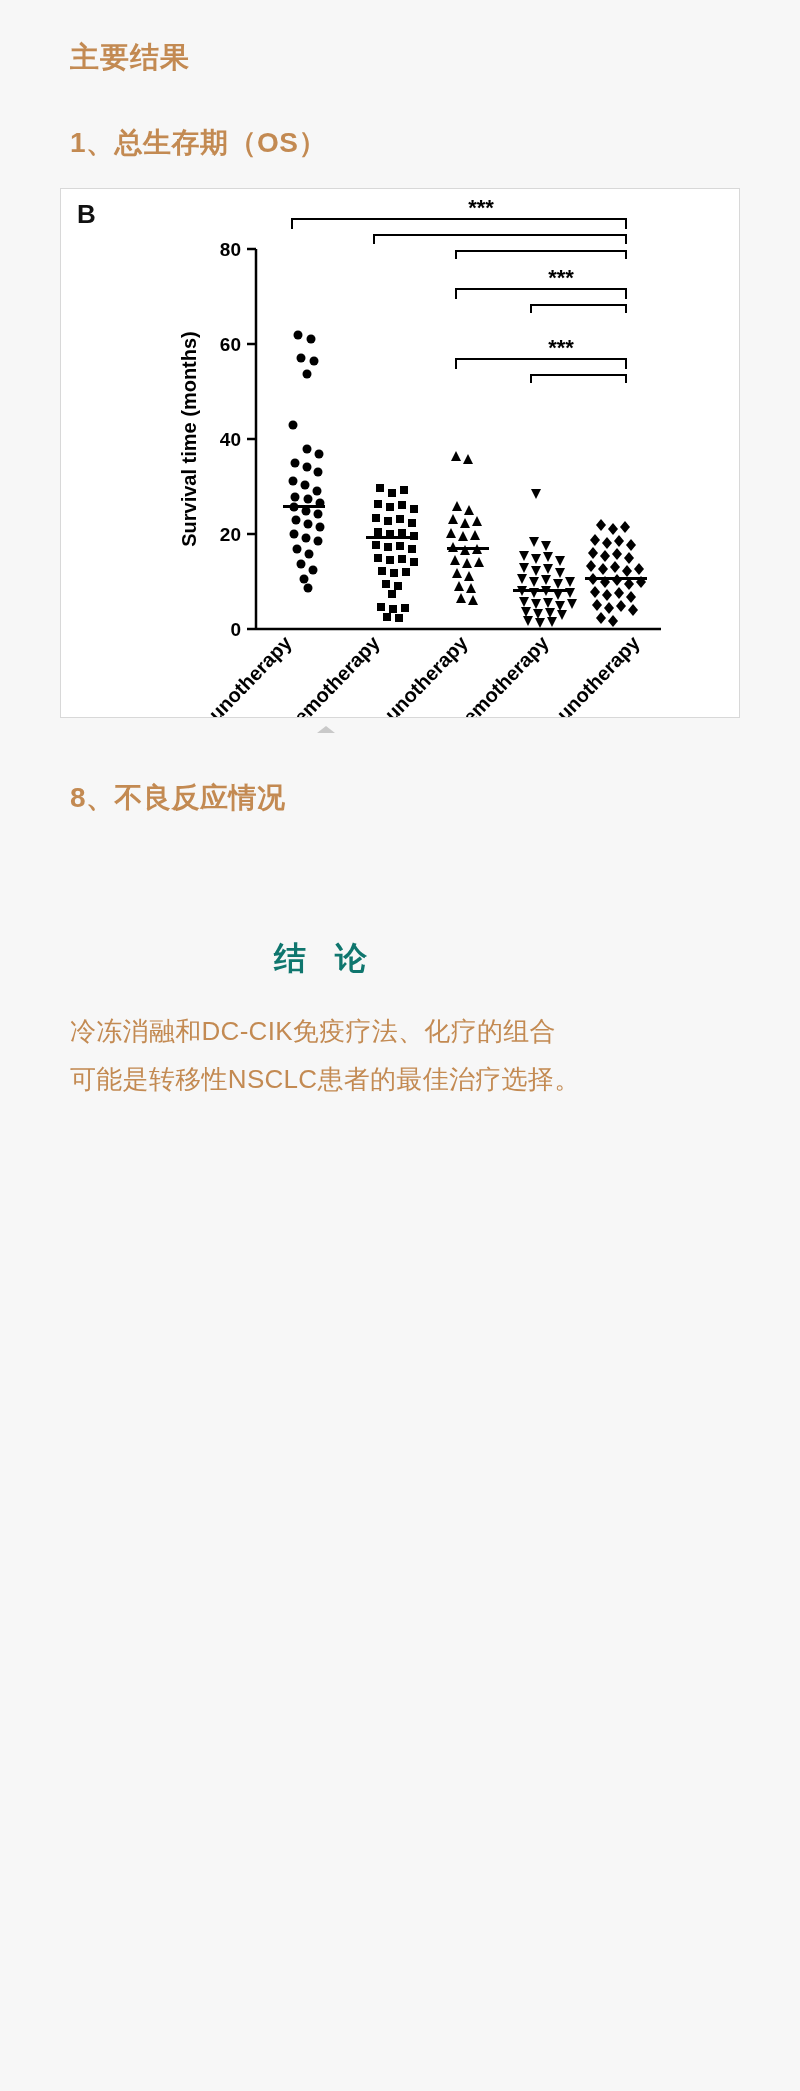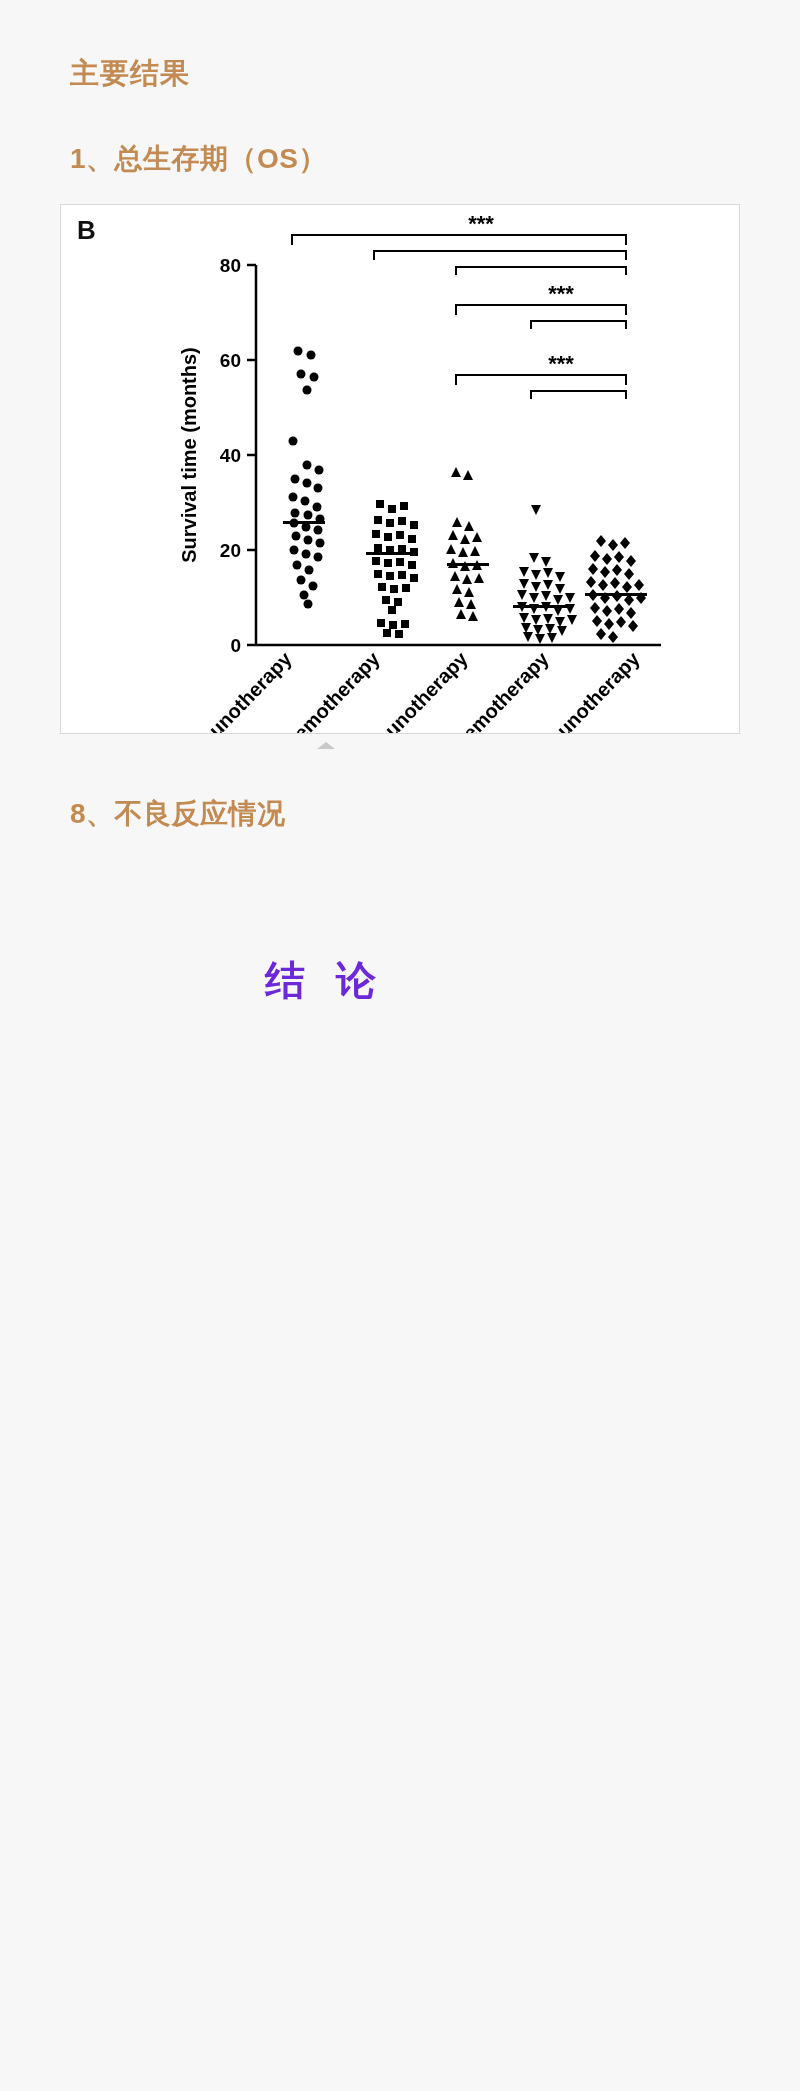--- a/index.html
+++ b/index.html
@@ -6,21 +6,21 @@
   html, body {
     margin: 0; padding: 0;
     background: #f7f7f7;
     font-family: "Liberation Sans", sans-serif;
   }
   .page {
     width: 651px;
     min-height: 2091px;
     background: #f7f7f7;
     position: relative;
-    padding: 16px 60px;
+    padding: 0 60px;
   }
   .section-title {
     color: #c38a52;
     font-size: 29px;
     font-weight: bold;
     letter-spacing: 1px;
     padding-top: 38px;
     margin: 0 0 18px 10px;
   }
   .sub-title {
@@ -68,22 +68,22 @@
   }
   .caret-up {
     width: 0; height: 0;
     border-left: 9px solid transparent;
     border-right: 9px solid transparent;
     border-bottom: 7px solid #c9c9c9;
     margin: 8px auto 0 auto;
   }
   .conclusion-title {
     text-align: center;
-    color: #6d28d9;
-    font-size: 40px;
+    color: #0f766e;
+    font-size: 32px;
     font-weight: bold;
     letter-spacing: 10px;
     margin: 120px 0 26px 0;
   }
   .conclusion-text {
     color: #c38a52;
     font-size: 26px;
     line-height: 1.85;
     margin: 0 10px;
     letter-spacing: 0.3px;
@@ -327,15 +327,16 @@
         </g>
       </svg>
     </div>
 
     <div class="caret-up"></div>
   </div>
 
   <h2 class="sub-title">8、不良反应情况</h2>
 
   <h2 class="conclusion-title">结 论</h2>
+  <p class="conclusion-text">冷冻消融和DC-CIK免疫疗法、化疗的组合可能是转移性NSCLC患者的最佳治疗选择。</p>
 
   <div class="spacer-bottom"></div>
 </div>
 
 </body></html>

